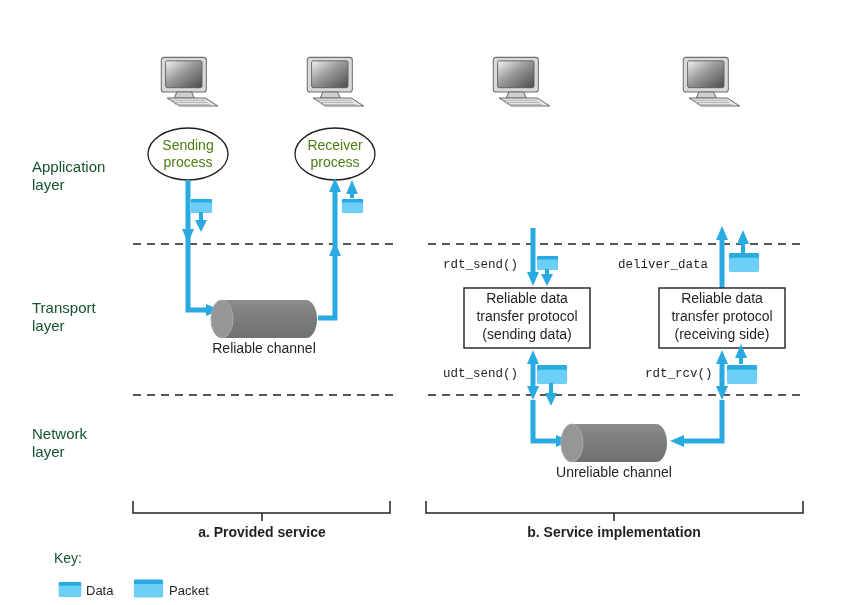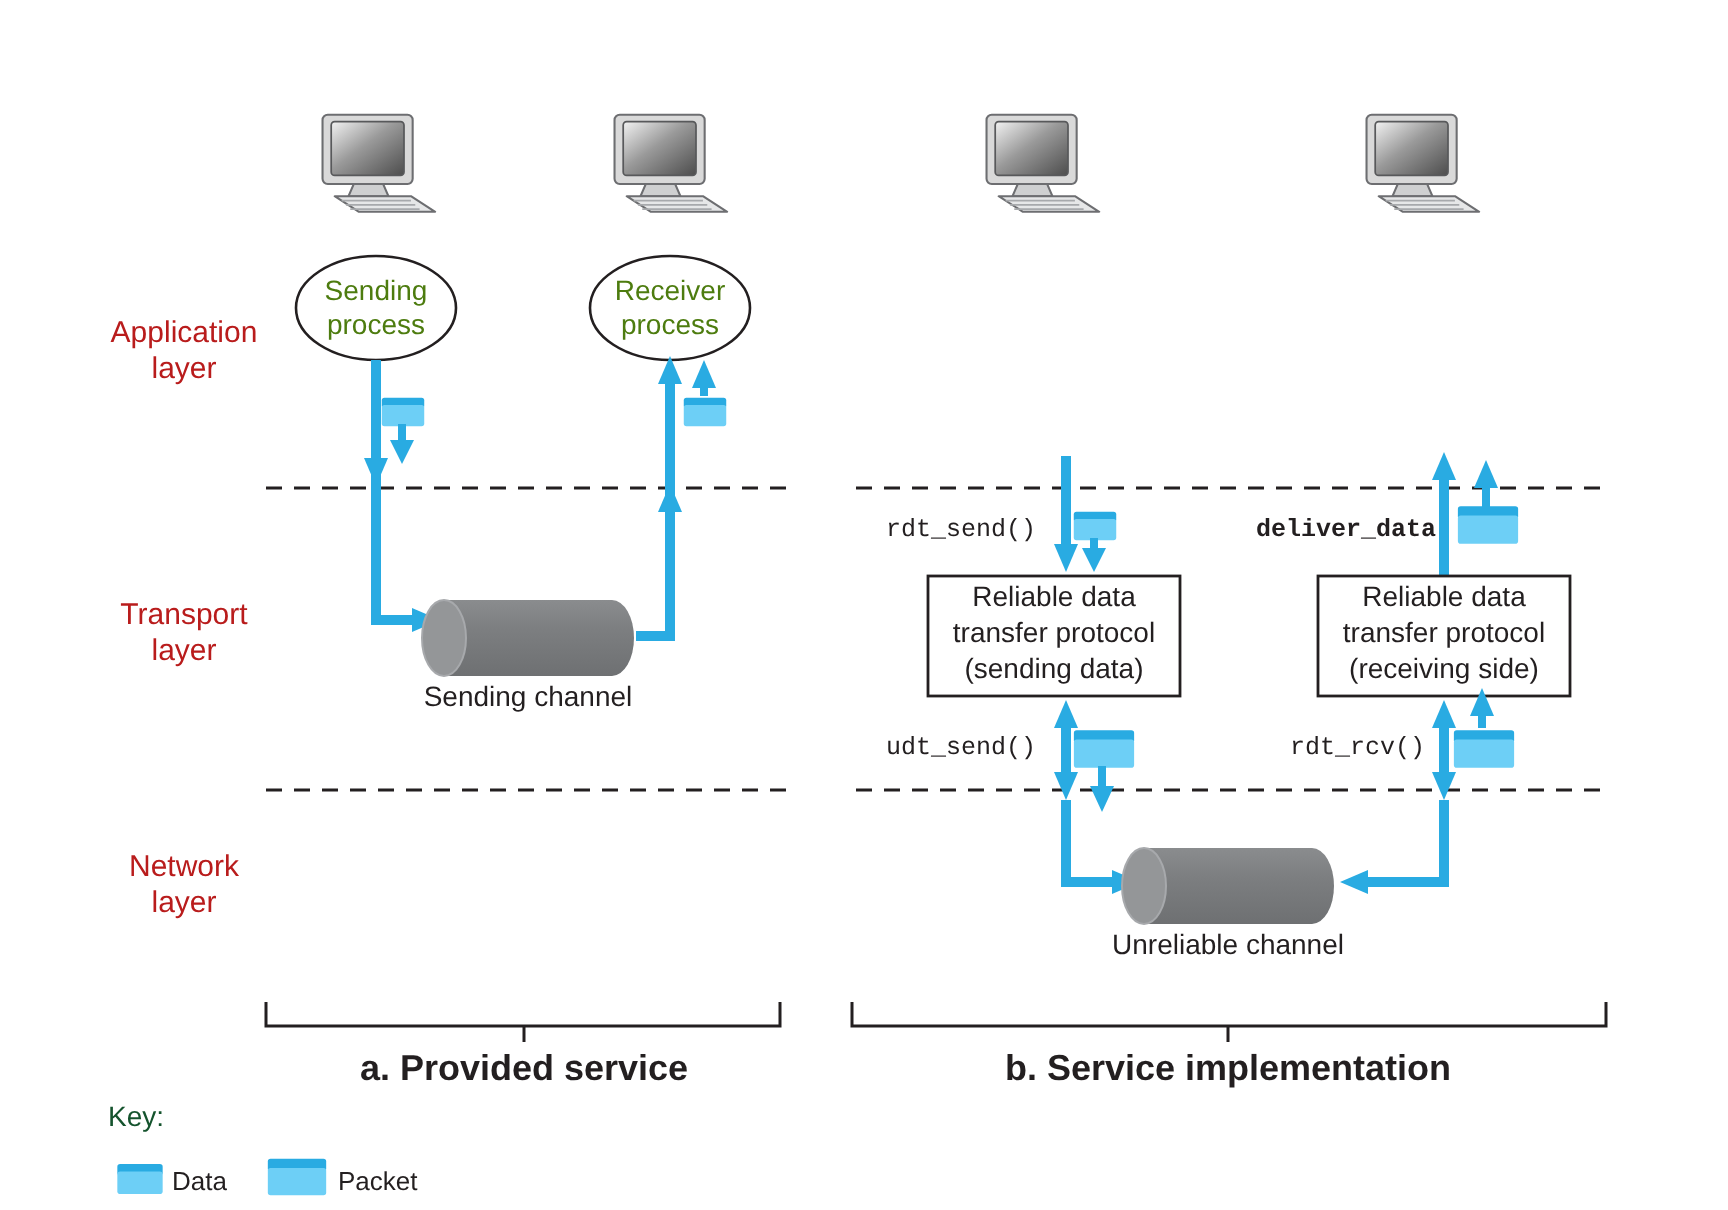--- a/index.html
+++ b/index.html
@@ -5,26 +5,26 @@
   html,body{margin:0;padding:0;background:#ffffff;}
   body{
     width:864px;height:605px;position:relative;overflow:hidden;
     font-family:"Liberation Sans", sans-serif;
     color:#231f20;
   }
   .fig{position:absolute;inset:0;}
   svg.canvas{position:absolute;left:0;top:0;width:864px;height:605px;}
 
   .lbl{position:absolute;text-align:center;line-height:1.22;}
-  .layer-label{font-size:15px;color:#b91c1c;width:120px;text-align:center;}
+  .layer-label{font-size:15px;color:#14532d;width:120px;text-align:left;}
   .proc-label{font-size:14px;color:#4d7c0f;width:90px;}
   .channel-label{font-size:14px;color:#231f20;width:200px;}
   .box-label{font-size:14px;color:#231f20;width:126px;line-height:1.28;}
   .mono{font-family:"Liberation Mono", monospace;font-size:12.5px;color:#231f20;letter-spacing:0px;}
-  .caption{font-size:18px;font-weight:bold;color:#231f20;width:300px;text-align:center;}
+  .caption{font-size:14px;font-weight:bold;color:#231f20;width:300px;text-align:center;}
   .key-title{font-size:14px;color:#14532d;}
   .key-text{font-size:13px;color:#231f20;}
 </style>
 </head>
 <body>
 
 <div class="fig">
 
   <svg class="canvas" viewBox="0 0 864 605">
     <defs>
@@ -192,36 +192,36 @@
 
   <div class="lbl proc-label" style="left:143px;top:137px;">
     <span>Sending</span><br>
     <span>process</span>
   </div>
   <div class="lbl proc-label" style="left:290px;top:137px;">
     <span>Receiver</span><br>
     <span>process</span>
   </div>
 
-  <div class="lbl channel-label" style="left:164px;top:340px;">Sending channel</div>
+  <div class="lbl channel-label" style="left:164px;top:340px;">Reliable channel</div>
   <div class="lbl channel-label" style="left:514px;top:464px;">Unreliable channel</div>
 
   <div class="lbl box-label" style="left:464px;top:290px;">
     <span>Reliable data</span><br>
     <span>transfer protocol</span><br>
     <span>(sending data)</span>
   </div>
   <div class="lbl box-label" style="left:659px;top:290px;">
     <span>Reliable data</span><br>
     <span>transfer protocol</span><br>
     <span>(receiving side)</span>
   </div>
 
   <div class="lbl mono" style="left:443px;top:258px;width:80px;text-align:left;">rdt_send()</div>
-  <div class="lbl mono" style="left:618px;top:258px;width:110px;text-align:center;font-weight:bold;">deliver_data</div>
+  <div class="lbl mono" style="left:618px;top:258px;width:110px;text-align:left;">deliver_data</div>
   <div class="lbl mono" style="left:443px;top:367px;width:80px;text-align:left;">udt_send()</div>
   <div class="lbl mono" style="left:645px;top:367px;width:80px;text-align:left;">rdt_rcv()</div>
 
   <div class="lbl caption" style="left:112px;top:524px;">a. Provided service</div>
   <div class="lbl caption" style="left:464px;top:524px;">b. Service implementation</div>
 
   <div class="lbl key-title" style="left:54px;top:550px;width:60px;text-align:left;">Key:</div>
   <div class="lbl key-text" style="left:86px;top:583px;width:60px;text-align:left;">Data</div>
   <div class="lbl key-text" style="left:169px;top:583px;width:70px;text-align:left;">Packet</div>
 

